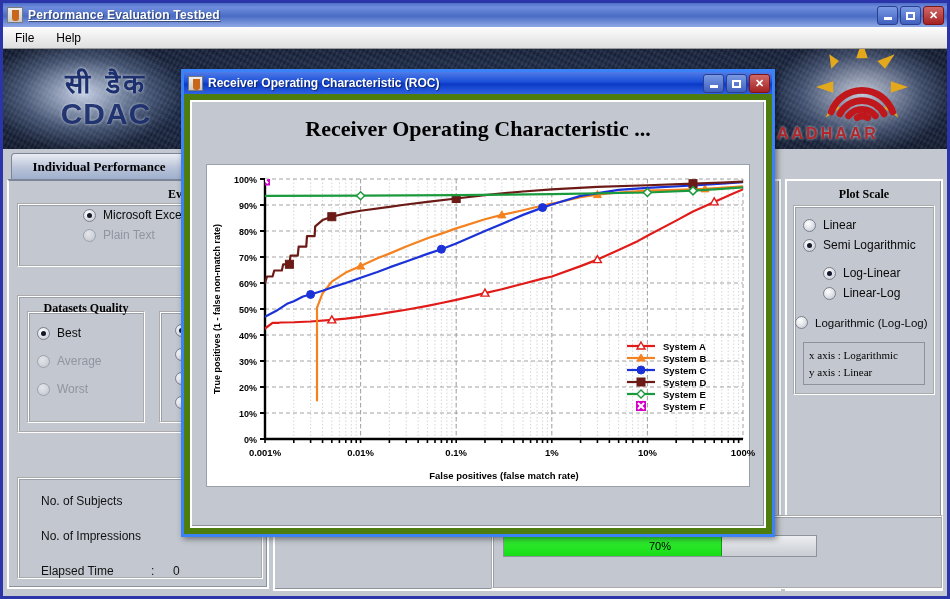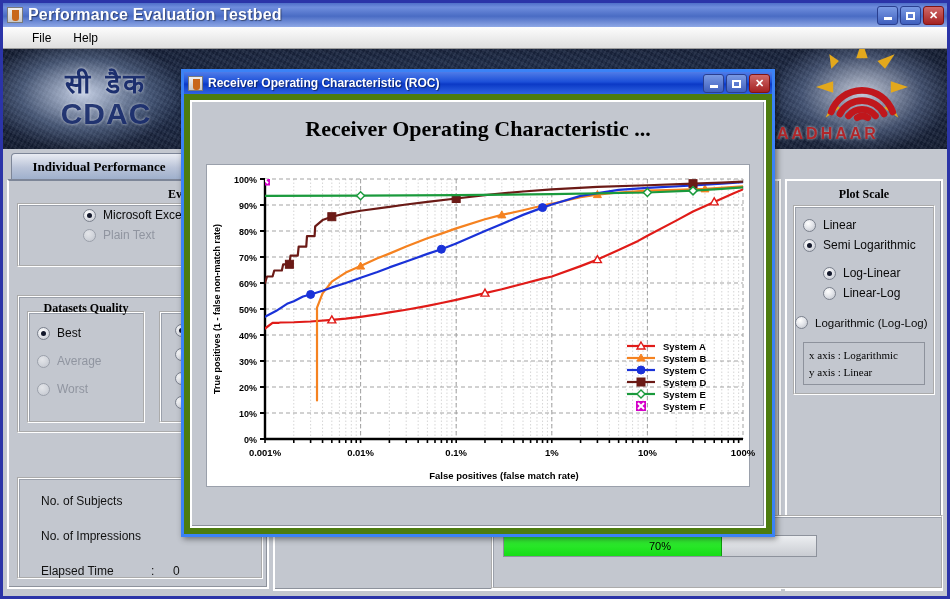--- a/index.html
+++ b/index.html
@@ -30,42 +30,43 @@
     background: linear-gradient(180deg,#f0f0f0,#c8c8c8);
     border: 1px solid #7a7a7a;
     position: relative; flex: none;
   }
   .tb-icon::after {
     content: ""; position: absolute; left: 4px; top: 2px;
     width: 7px; height: 11px; border-radius: 0 0 3px 3px;
     background: #c8661a;
   }
   .tb-title {
-    color: #ffffff; font-weight: bold; font-size: 16px;
+    color: #ffffff; font-weight: bold; font-size: 12px;
     text-shadow: 1px 1px 1px rgba(0,0,0,.45);
     letter-spacing: .2px;
+    text-decoration: underline;
   }
   .tb-btns { position: absolute; right: 3px; top: 3px; display: flex; gap: 2px; }
   .winbtn {
     width: 21px; height: 19px; border: 1px solid #2a3f8f;
     border-radius: 3px;
     background: linear-gradient(180deg,#7a9ae4,#3f5fbe);
     display: flex; align-items: center; justify-content: center;
     color: #fff; font-size: 11px; font-weight: bold; line-height: 1;
   }
   .winbtn.close { background: linear-gradient(180deg,#d06a6a,#a52222); border-color:#7e1414;}
   .winbtn .gl-min { width: 8px; height: 3px; background: #fff; margin-top: 6px; }
   .winbtn .gl-max { width: 9px; height: 8px; border: 2px solid #fff; }
 
   
   .menubar {
     position: absolute; left: 0; top: 24px; width: 944px; height: 22px;
     background: linear-gradient(180deg,#fdfdfd,#dedede);
     border-bottom: 1px solid #9a9a9a;
-    display: flex; align-items: center; padding-left: 25px; gap: 14px;
+    display: flex; align-items: center; padding-left: 8px; gap: 14px;
   }
   .menu-item { font-size: 12px; color: #000; padding: 1px 4px; }
 
   
   .banner {
     position: absolute; left: 0; top: 46px; width: 944px; height: 100px;
     background:
       repeating-linear-gradient(118deg, rgba(255,255,255,.045) 0 2px, rgba(0,0,0,.05) 2px 4px),
       repeating-linear-gradient(28deg, rgba(255,255,255,.03) 0 3px, rgba(0,0,0,.06) 3px 6px),
       radial-gradient(ellipse at 50% 50%, #2c3f62 0%, #1b2742 60%, #131c31 100%);

